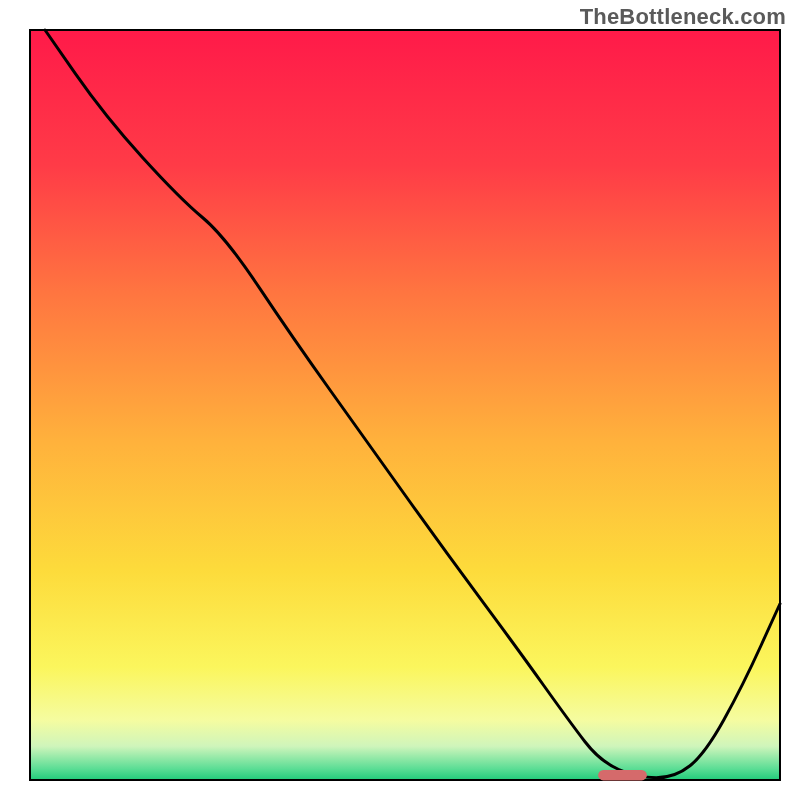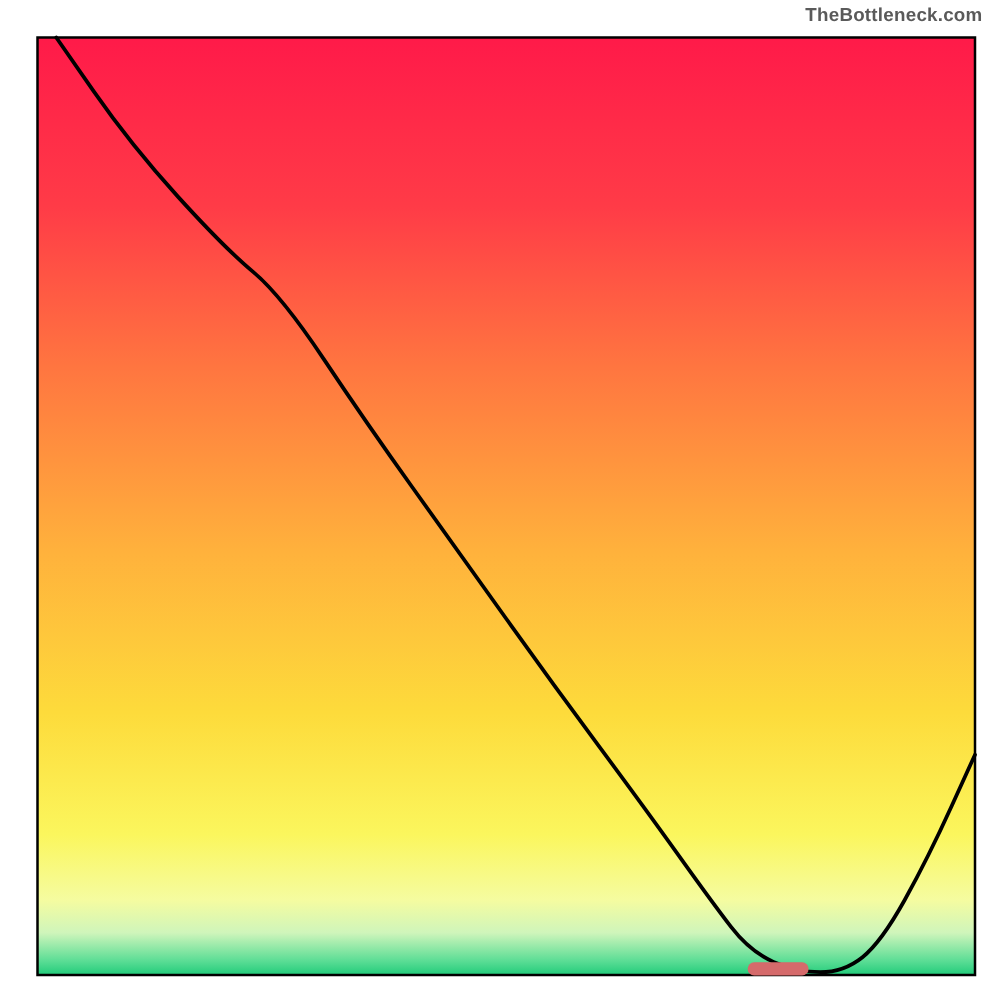--- a/index.html
+++ b/index.html
@@ -12,21 +12,21 @@
   }
   .chart-container {
     position: relative;
     width: 800px;
     height: 800px;
   }
   .watermark {
     position: absolute;
     top: 4px;
     right: 14px;
-    font-size: 15px;
+    font-size: 22px;
     font-weight: 600;
     color: #5a5a5a;
     letter-spacing: 0.2px;
     z-index: 10;
   }
   svg.plot {
     position: absolute;
     left: 0;
     top: 0;
     width: 800px;

